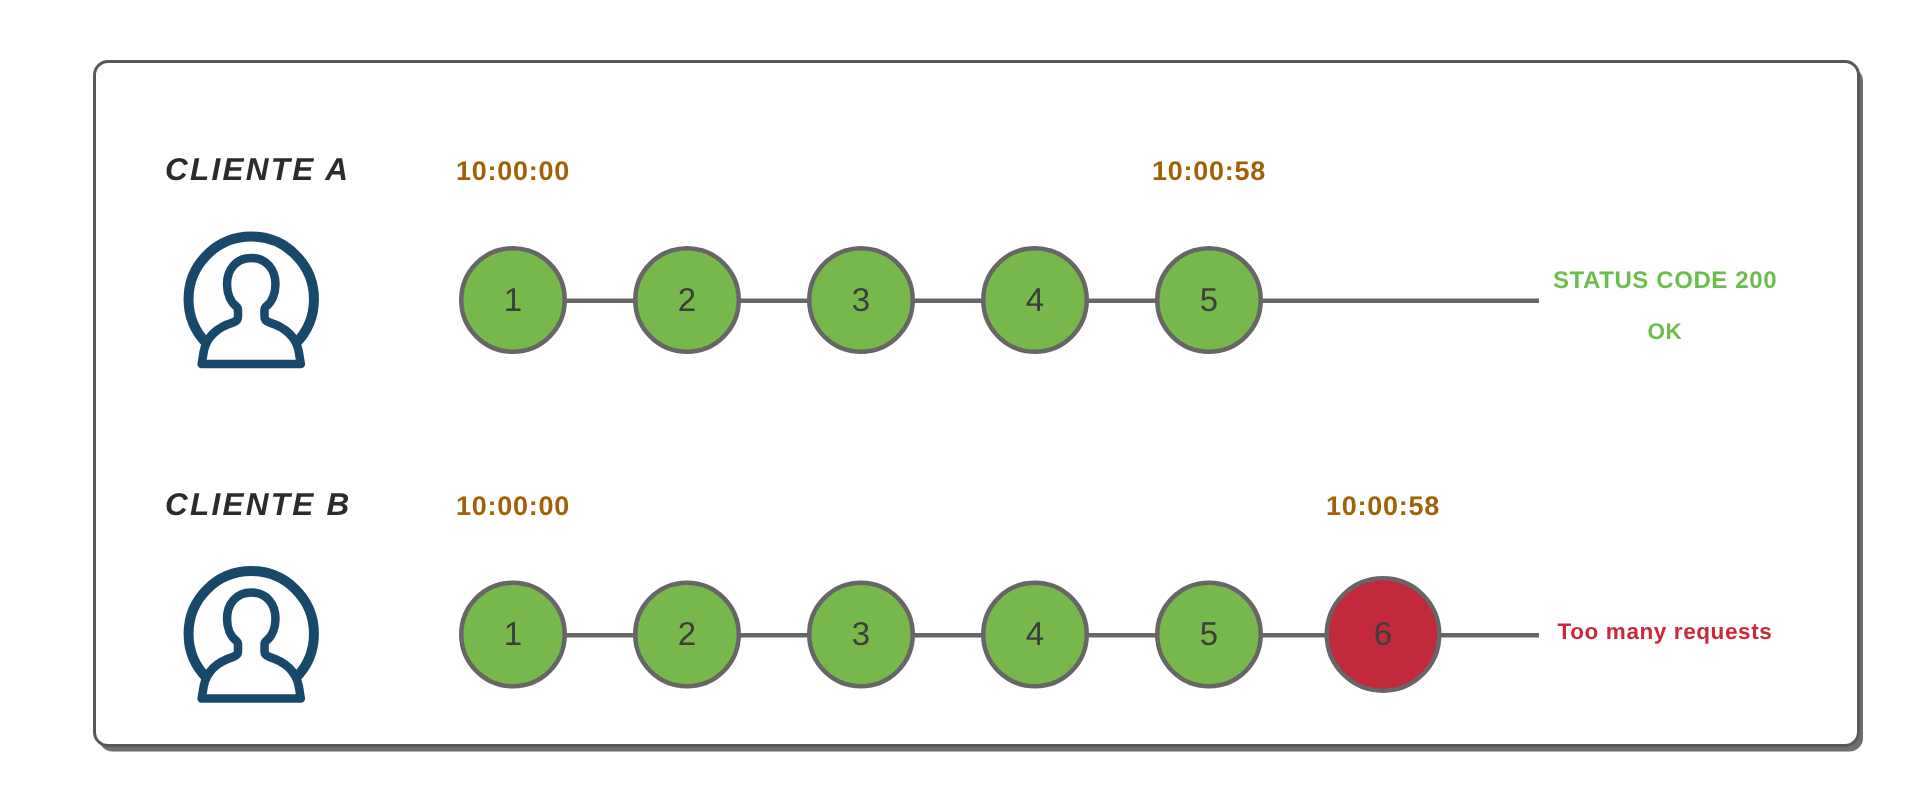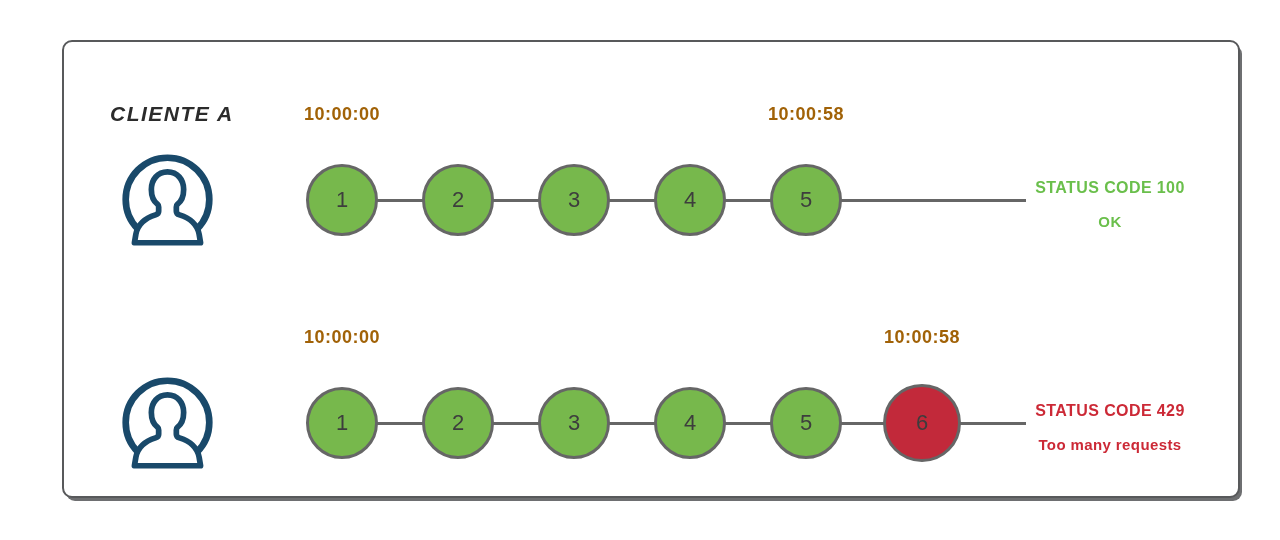--- a/index.html
+++ b/index.html
@@ -115,53 +115,53 @@
       <svg width="95" height="95" viewBox="0 0 100 100">
         <defs></defs>
         <circle cx="50" cy="50" r="44" fill="none" stroke="#19496a" stroke-width="7"></circle>
         <path d="M50 21c-10.5 0-17 8-17 18.5 0 6.5 2.5 12.5 6.5 15.5 1 .8 1.2 1.7 1.2 2.8v4.5c0 2-1.2 3.2-3.3 3.9-11 3.4-18.6 9.5-20.7 20.3l-1.5 9h69.6l-1.5-9c-2.1-10.8-9.7-16.9-20.7-20.3-2.1-.7-3.3-1.9-3.3-3.9v-4.5c0-1.1.2-2 1.2-2.8 4-3 6.5-9 6.5-15.5C67 29 60.5 21 50 21z" fill="#ffffff" stroke="#19496a" stroke-width="6" stroke-linejoin="round"></path>
       </svg>
     </div>
     <div class="timestamp timestamp-start" style="left: 208px;">10:00:00</div>
     <div class="timestamp timestamp-end" style="left: 672px;">10:00:58</div>
     <div class="timeline-line" style="left: 278px; width: 684px; top: 136.5px;"></div>
     <div class="status-block ok" style="left: 931px; top: 114px;">
-      <div class="status-line1">STATUS CODE 100</div>
+      <div class="status-line1">STATUS CODE 200</div>
       <div class="status-line2">OK</div>
     </div>
   <div class="request-circle ok" style="width: 72px; height: 72px; left: 242px; top: 102px;">
           <span class="request-number">1</span>
         </div>
         <div class="request-circle ok" style="width: 72px; height: 72px; left: 358px; top: 102px;">
           <span class="request-number">2</span>
         </div>
         <div class="request-circle ok" style="width: 72px; height: 72px; left: 474px; top: 102px;">
           <span class="request-number">3</span>
         </div>
         <div class="request-circle ok" style="width: 72px; height: 72px; left: 590px; top: 102px;">
           <span class="request-number">4</span>
         </div>
         <div class="request-circle ok" style="width: 72px; height: 72px; left: 706px; top: 102px;">
           <span class="request-number">5</span>
         </div>
       </div>
 
   <div class="client-row" style="top: 243px;">
+    <div class="client-label">CLIENTE B</div>
     <div class="avatar">
       <svg width="95" height="95" viewBox="0 0 100 100">
         <defs></defs>
         <circle cx="50" cy="50" r="44" fill="none" stroke="#19496a" stroke-width="7"></circle>
         <path d="M50 21c-10.5 0-17 8-17 18.5 0 6.5 2.5 12.5 6.5 15.5 1 .8 1.2 1.7 1.2 2.8v4.5c0 2-1.2 3.2-3.3 3.9-11 3.4-18.6 9.5-20.7 20.3l-1.5 9h69.6l-1.5-9c-2.1-10.8-9.7-16.9-20.7-20.3-2.1-.7-3.3-1.9-3.3-3.9v-4.5c0-1.1.2-2 1.2-2.8 4-3 6.5-9 6.5-15.5C67 29 60.5 21 50 21z" fill="#ffffff" stroke="#19496a" stroke-width="6" stroke-linejoin="round"></path>
       </svg>
     </div>
     <div class="timestamp timestamp-start" style="left: 208px;">10:00:00</div>
     <div class="timestamp timestamp-end" style="left: 788px;">10:00:58</div>
     <div class="timeline-line" style="left: 278px; width: 684px; top: 136.5px;"></div>
     <div class="status-block blocked" style="left: 931px; top: 114px;">
-      <div class="status-line1">STATUS CODE 429</div>
       <div class="status-line2">Too many requests</div>
     </div>
   <div class="request-circle ok" style="width: 72px; height: 72px; left: 242px; top: 102px;">
           <span class="request-number">1</span>
         </div>
         <div class="request-circle ok" style="width: 72px; height: 72px; left: 358px; top: 102px;">
           <span class="request-number">2</span>
         </div>
         <div class="request-circle ok" style="width: 72px; height: 72px; left: 474px; top: 102px;">
           <span class="request-number">3</span>

